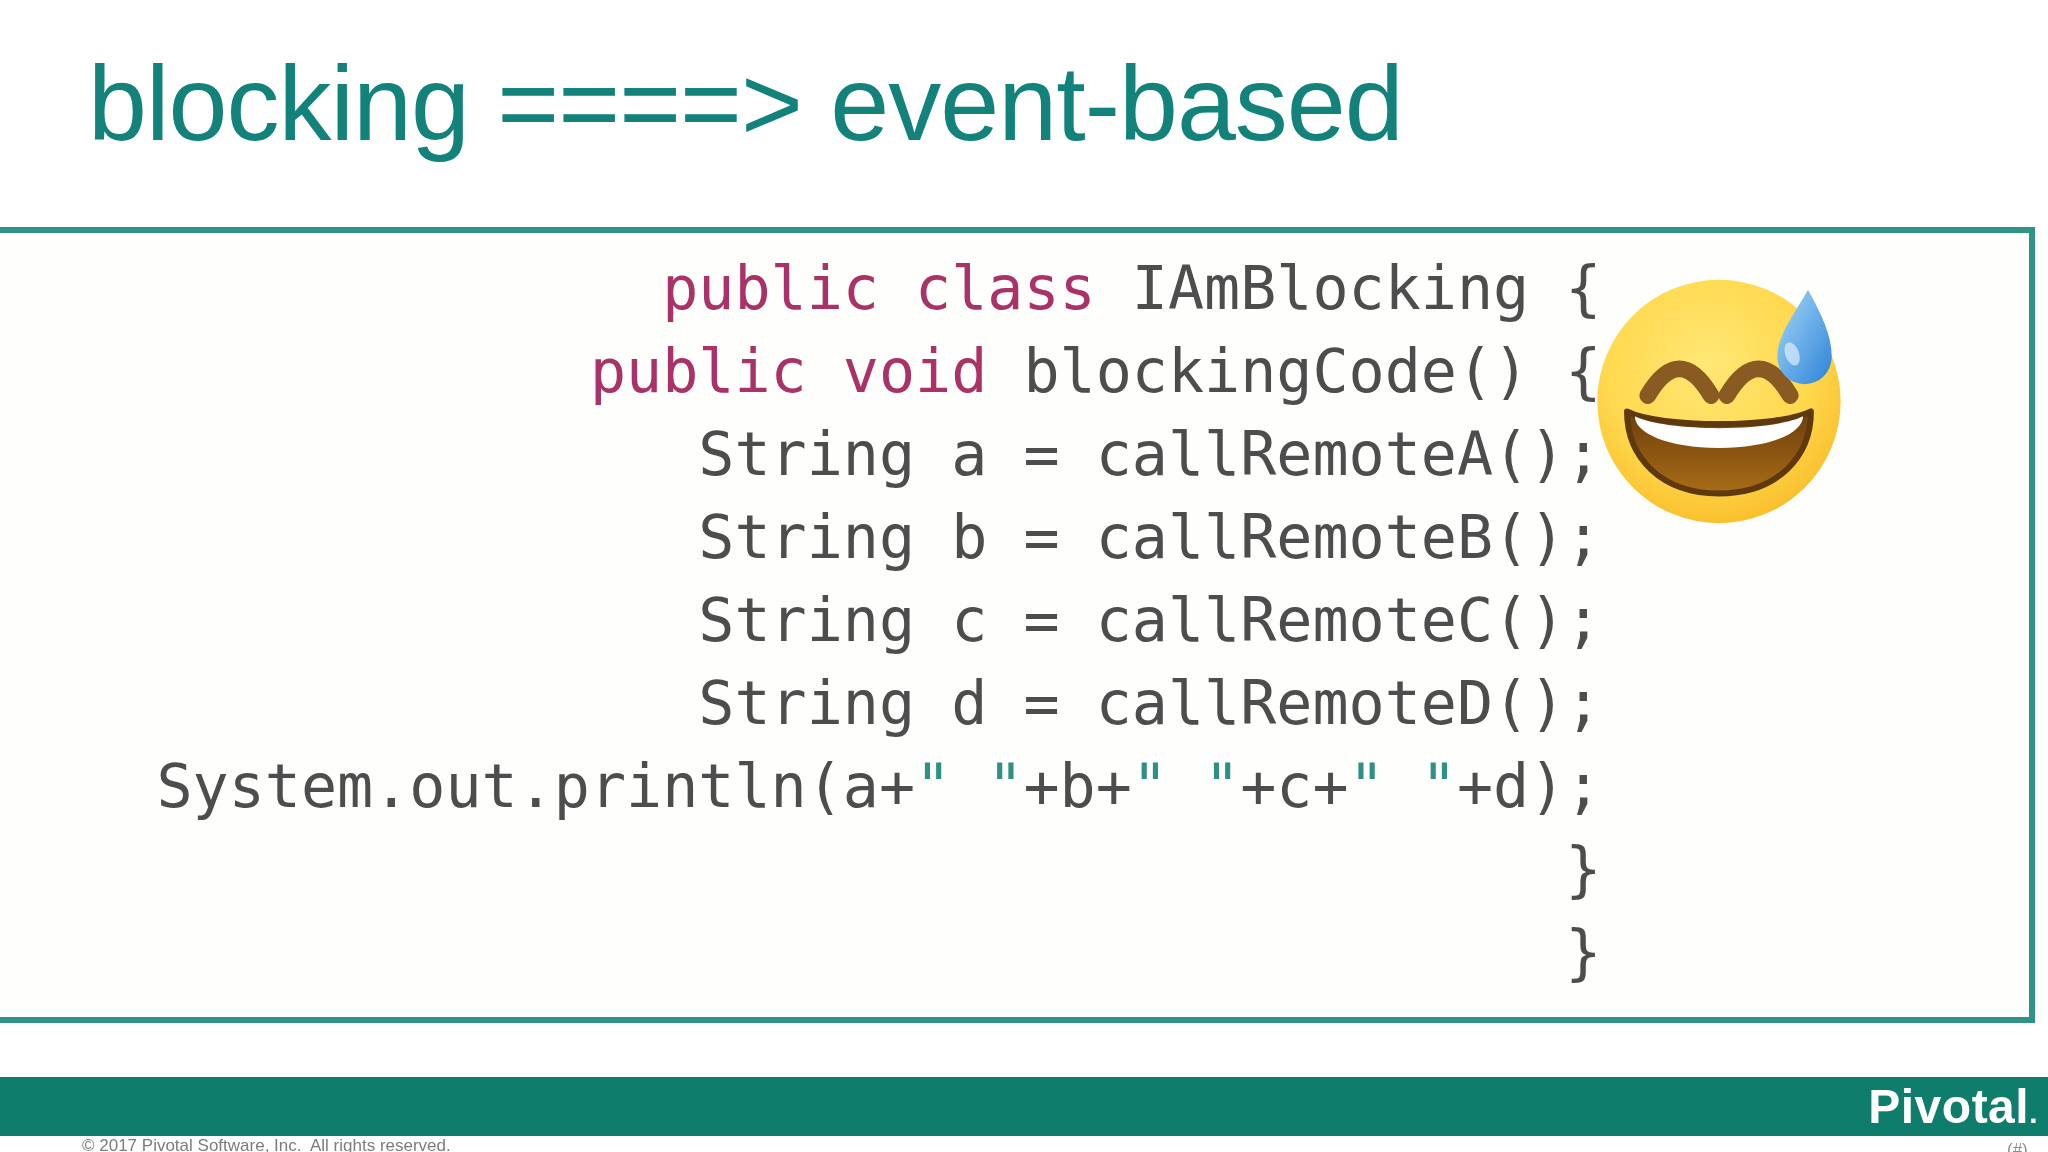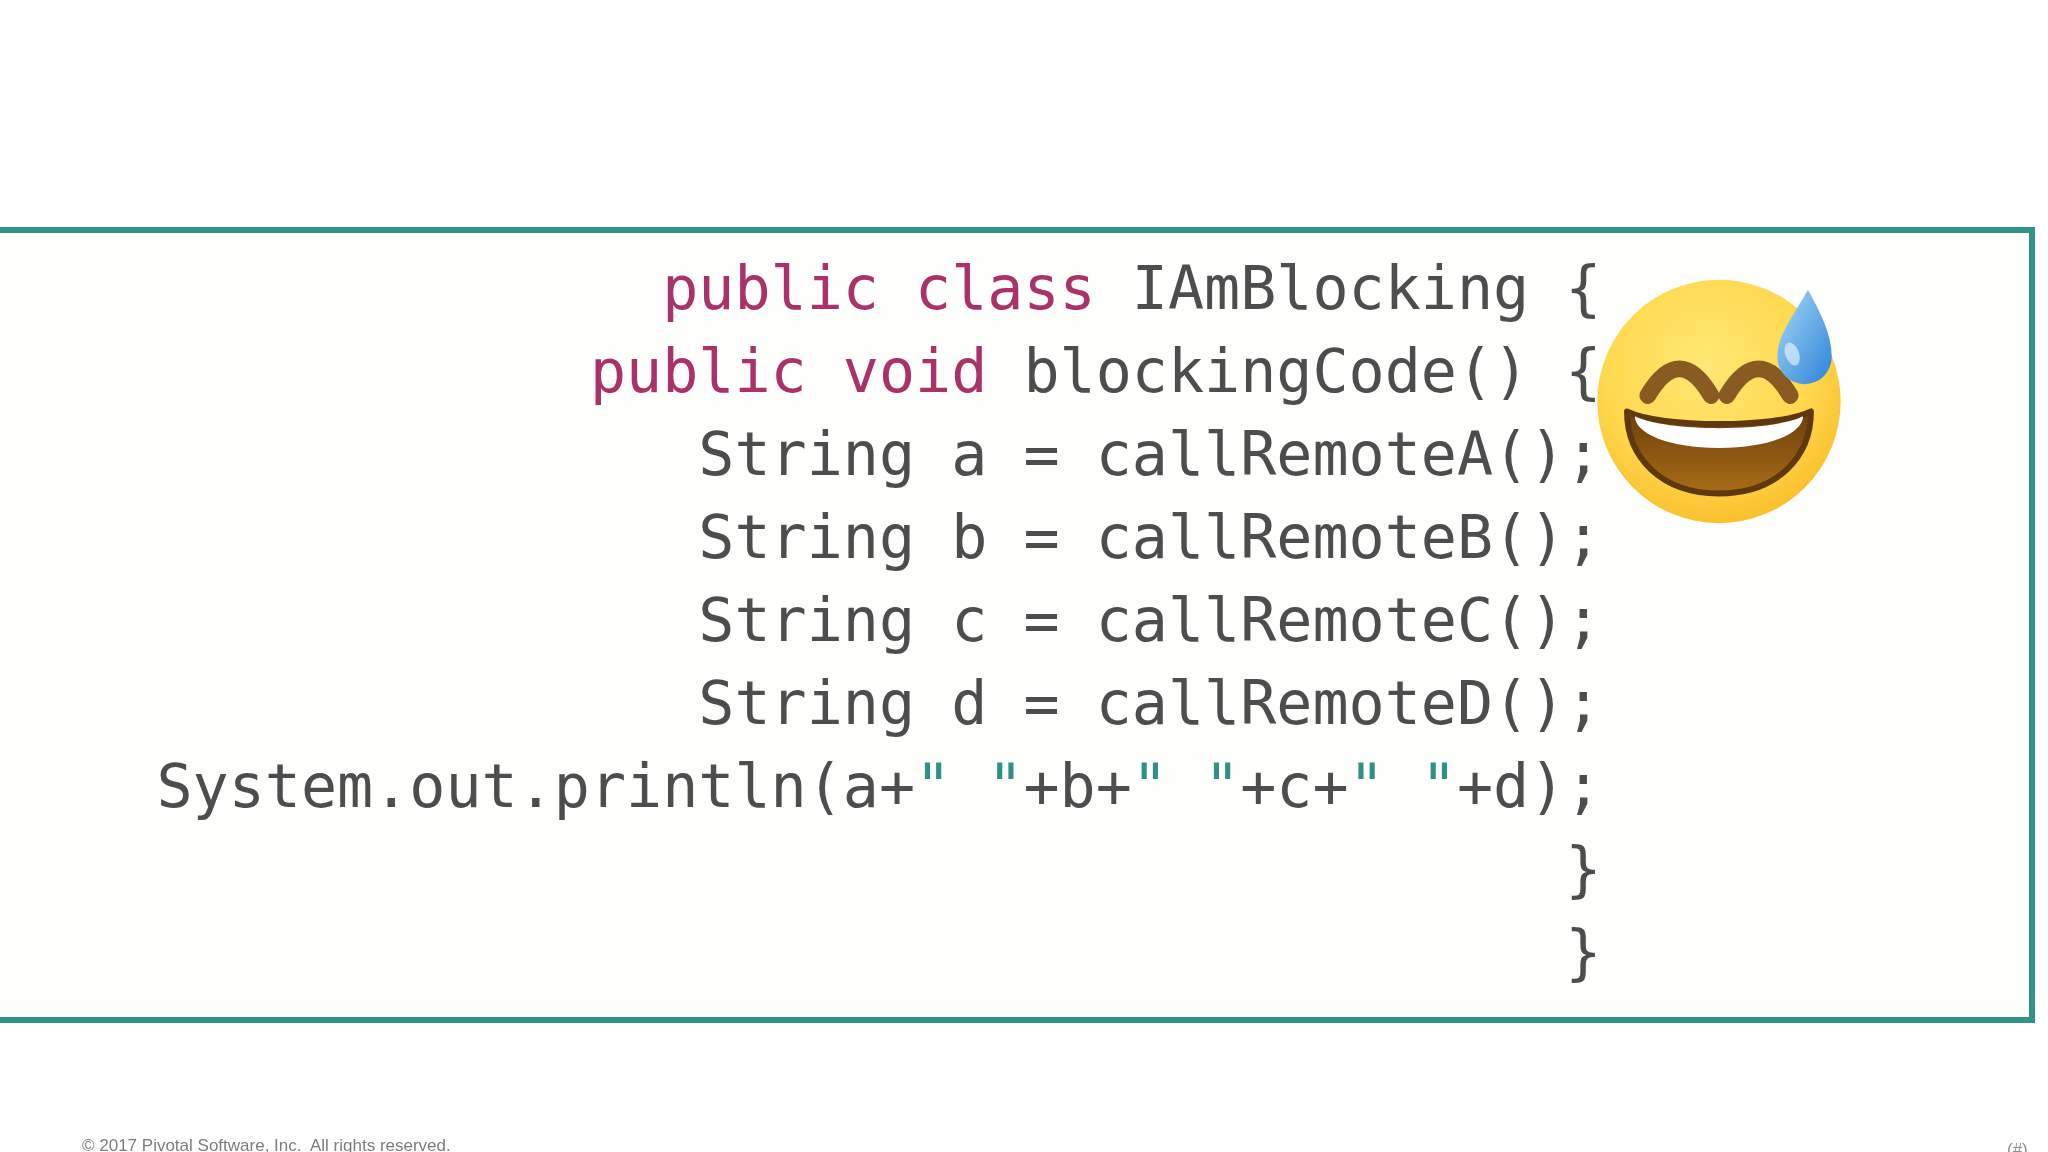--- a/index.html
+++ b/index.html
@@ -48,20 +48,21 @@
   .slide-number{
     position:absolute;left:2007px;top:1140px;
     font-size:17px;color:#8d8d8d;
   }
 </style>
 </head>
 <body>
 
 <div class="slide">
 
+  <h1 class="title">blocking ====&gt; event-based</h1>
 
   <div class="code-box">
     <div class="code"><div class="code-line"><span class="tok-keyword">public</span><span class="tok-plain"> </span><span class="tok-keyword">class</span><span class="tok-plain"> IAmBlocking {</span></div><div class="code-line"><span class="tok-plain">  </span><span class="tok-keyword">public</span><span class="tok-plain"> </span><span class="tok-keyword">void</span><span class="tok-plain"> blockingCode() {</span></div><div class="code-line"><span class="tok-plain">    String a = callRemoteA();</span></div><div class="code-line"><span class="tok-plain">    String b = callRemoteB();</span></div><div class="code-line"><span class="tok-plain">    String c = callRemoteC();</span></div><div class="code-line"><span class="tok-plain">    String d = callRemoteD();</span></div><div class="code-line"><span class="tok-plain">    System.out.println(a+</span><span class="tok-string">" "</span><span class="tok-plain">+b+</span><span class="tok-string">" "</span><span class="tok-plain">+c+</span><span class="tok-string">" "</span><span class="tok-plain">+d);</span></div><div class="code-line"><span class="tok-plain">  }</span></div><div class="code-line"><span class="tok-plain">}</span></div></div>
   </div>
 
   <div class="emoji">
     <svg viewBox="0 0 270 275">
       <defs>
         <radialGradient id="faceGrad" cx="0.45" cy="0.35" r="0.75">
           <stop offset="0%" stop-color="#ffe876"></stop>
@@ -81,18 +82,21 @@
       <circle cx="138" cy="140" r="123" fill="url(#faceGrad)"></circle>
       <path d="M66 134 Q98 80 130 134" fill="none" stroke="#8a5a23" stroke-width="17" stroke-linecap="round"></path>
       <path d="M146 134 Q178 80 210 134" fill="none" stroke="#8a5a23" stroke-width="17" stroke-linecap="round"></path>
       <path d="M45 150 C78 167 198 167 231 150 C231 197 196 233 138 233 C80 233 45 197 45 150 Z" fill="url(#mouthGrad)" stroke="#5e3910" stroke-width="6" stroke-linejoin="round"></path>
       <path d="M53 155 C85 171 191 171 223 155 C223 172 190 187 138 187 C86 187 53 172 53 155 Z" fill="#ffffff"></path>
       <path d="M228 27 C215 51 197 72 197 95 A27.5 27.5 0 0 0 252 95 C252 72 241 51 228 27 Z" fill="url(#dropGrad)"></path>
       <ellipse cx="212" cy="92" rx="7" ry="12" fill="rgba(255,255,255,0.55)" transform="rotate(-20 212 92)"></ellipse>
     </svg>
   </div>
 
+  <div class="footer-bar">
+    <div class="logo"><span>Pivotal</span><span class="logo-dot">.</span></div>
+  </div>
 
   <div class="copyright">© 2017 Pivotal Software, Inc.  All rights reserved.</div>
 
   <div class="slide-number">(#)</div>
 
 </div>
 
 </body></html>

